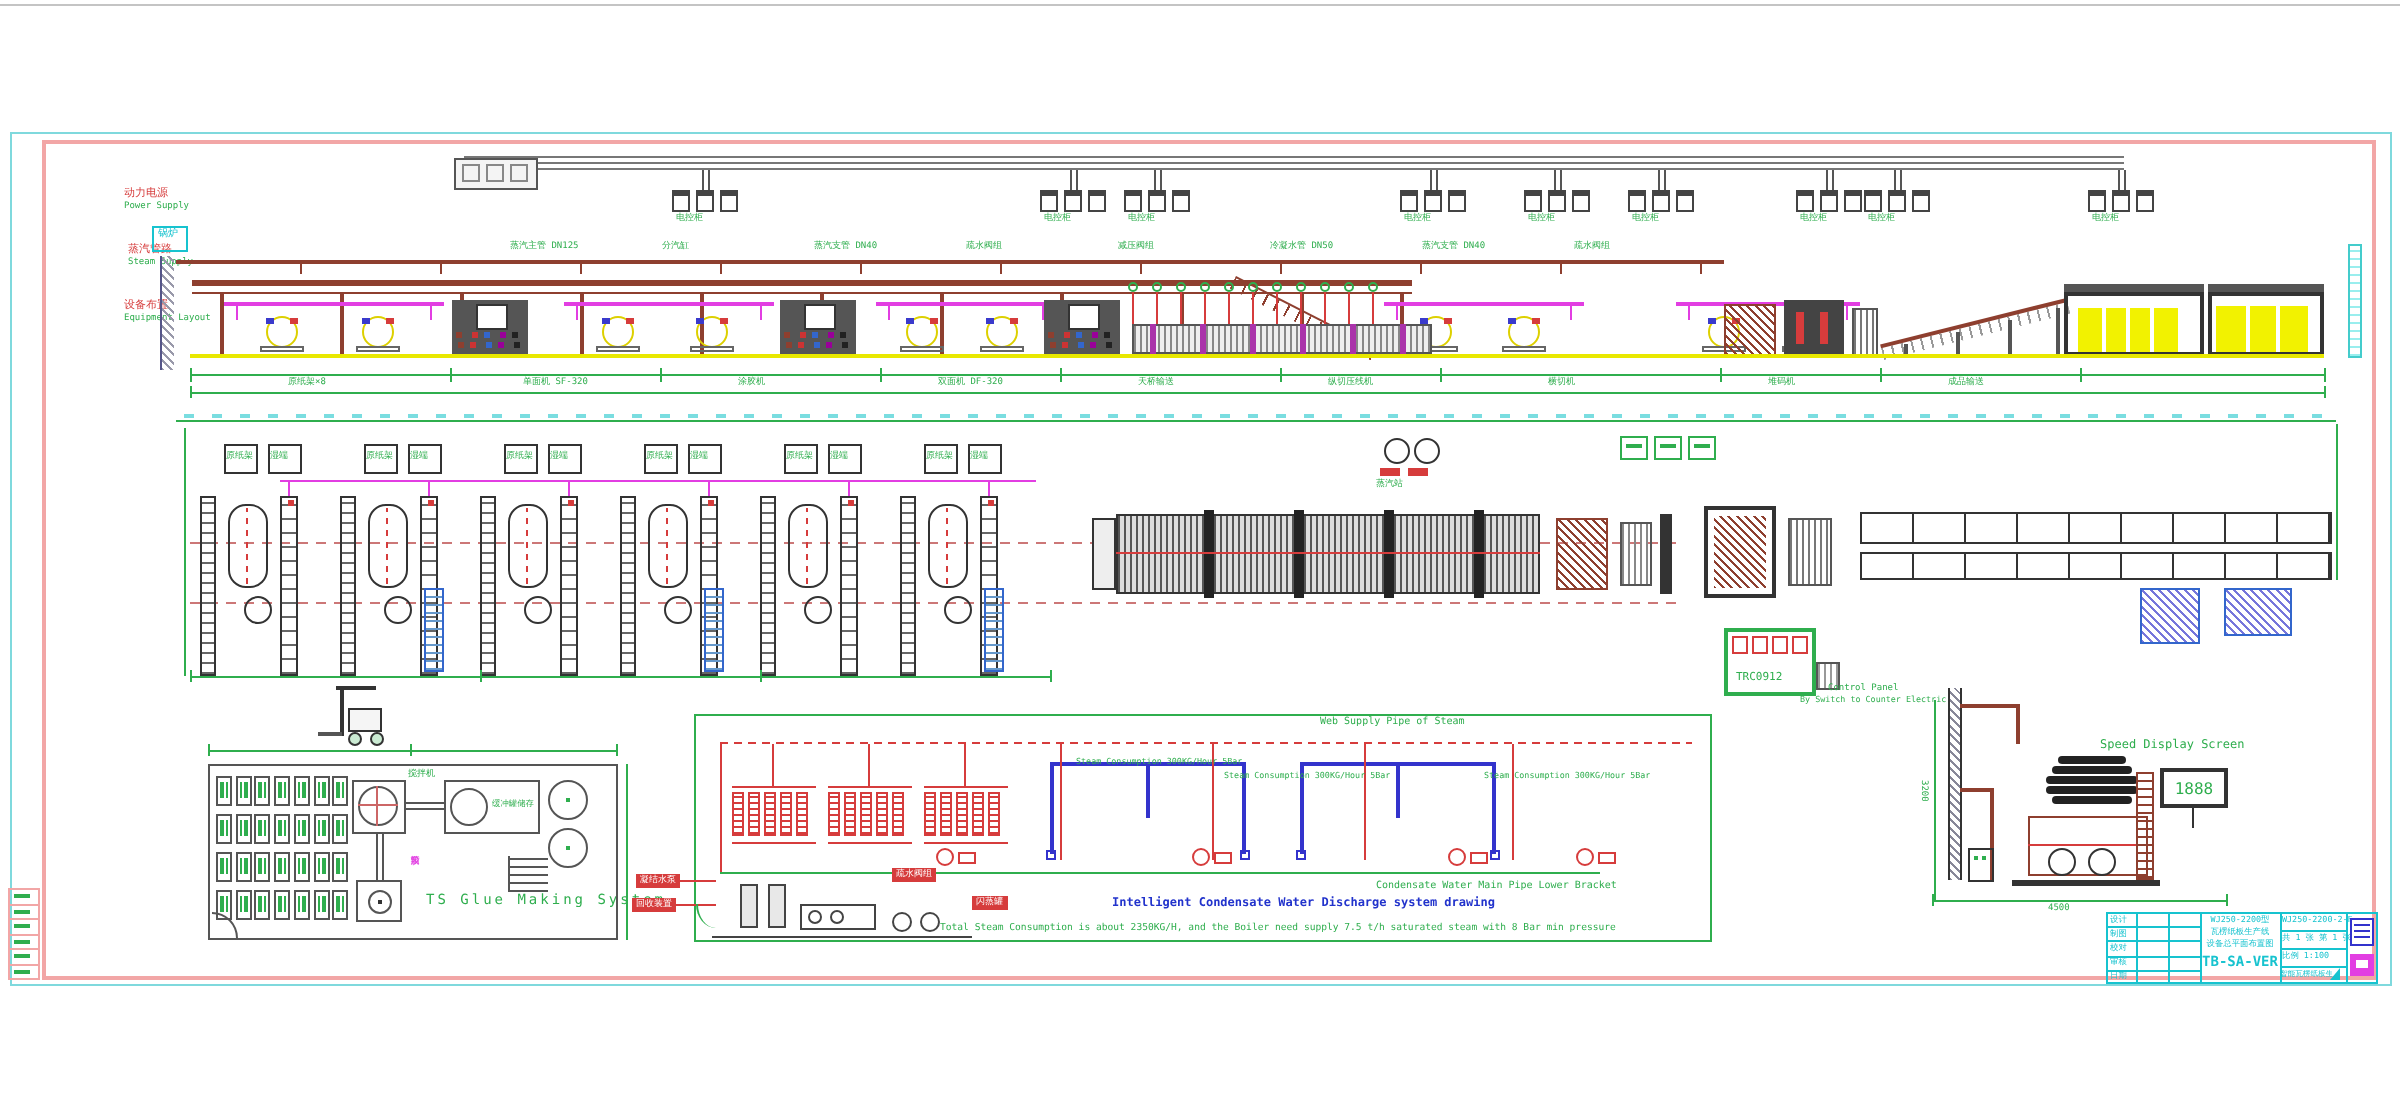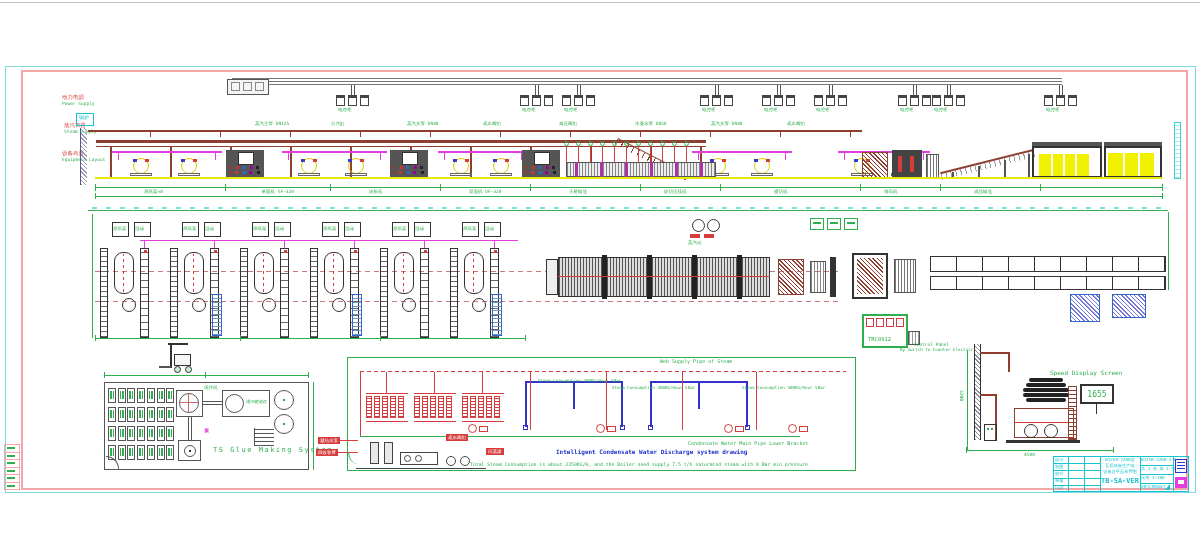--- a/index.html
+++ b/index.html
@@ -725,21 +725,21 @@
       <div class="abs" style="left: 404px; top: 455px; width: 7px; height: 7px; border: 1px solid rgb(68, 68, 68); border-radius: 50%;"></div>
       <div class="abs" style="left: 415px; top: 455px; width: 7px; height: 7px; border: 1px solid rgb(68, 68, 68); border-radius: 50%;"></div>
       <div class="abs" style="left: 446px; top: 456px; width: 10px; height: 10px; border: 1px solid rgb(68, 68, 68); border-radius: 50%;"></div>
       <div class="abs" style="left: 460px; top: 456px; width: 10px; height: 10px; border: 1px solid rgb(68, 68, 68); border-radius: 50%;"></div>
       <div class="abs" style="left: 356px; top: 468px; width: 130px; height: 1px; background: rgb(68, 68, 68);"></div>
       <div class="abs" style="left: 348px; top: 452px; width: 10px; height: 12px; border-left: 1.5px solid var(--green); border-bottom-left-radius: 100%;"></div>
     </div>
   <div class="abs grp" id="rdetail">
     <div class="abs t" style="left:1050px;top:370px;font-size:6px;color:var(--green);">Speed Display Screen</div>
     <div class="abs" style="left:1080px;top:384px;width:34px;height:20px;border:2px solid #333;color:var(--green);
-                font-size:8px;text-align:center;line-height:17px;background:#fff;">1655</div>
+                font-size:8px;text-align:center;line-height:17px;background:#fff;">1888</div>
   <div class="abs" style="left: 974px; top: 344px; width: 7px; height: 96px; border-left: 1px solid rgb(51, 51, 51); border-right: 1px solid rgb(51, 51, 51); background: repeating-linear-gradient(45deg, rgb(136, 136, 153) 0px, rgb(136, 136, 153) 1px, transparent 1px, transparent 3px);"></div>
       <div class="abs" style="left: 980px; top: 352px; width: 30px; height: 2px; background: var(--dark-red);"></div>
       <div class="abs" style="left: 1008px; top: 352px; width: 2px; height: 20px; background: var(--dark-red);"></div>
       <div class="abs" style="left: 980px; top: 394px; width: 17px; height: 2px; background: var(--dark-red);"></div>
       <div class="abs" style="left: 995px; top: 394px; width: 2px; height: 46px; background: var(--dark-red);"></div>
       <div class="abs" style="left: 1029px; top: 378px; width: 34px; height: 4px; background: rgb(34, 34, 34); border-radius: 2px;"></div>
       <div class="abs" style="left: 1026px; top: 383px; width: 40px; height: 4px; background: rgb(34, 34, 34); border-radius: 2px;"></div>
       <div class="abs" style="left: 1023px; top: 388px; width: 46px; height: 4px; background: rgb(34, 34, 34); border-radius: 2px;"></div>
       <div class="abs" style="left: 1023px; top: 393px; width: 46px; height: 4px; background: rgb(34, 34, 34); border-radius: 2px;"></div>
       <div class="abs" style="left: 1026px; top: 398px; width: 40px; height: 4px; background: rgb(34, 34, 34); border-radius: 2px;"></div>

